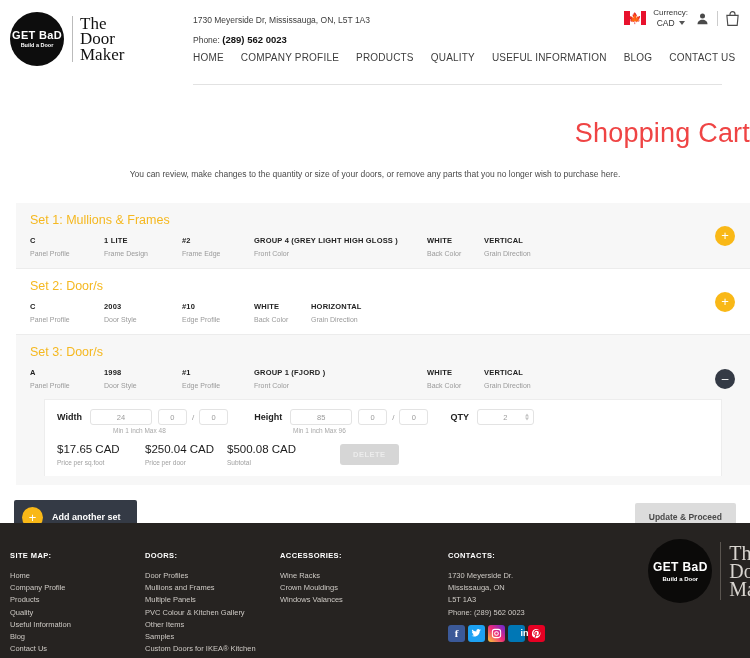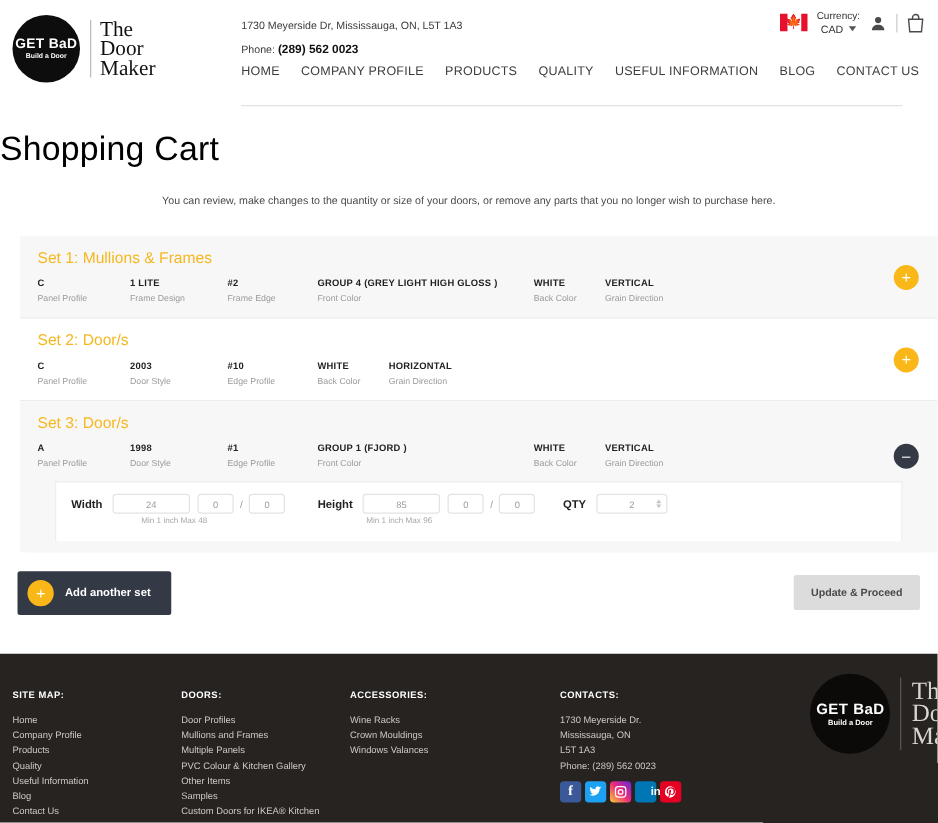--- a/index.html
+++ b/index.html
@@ -74,22 +74,22 @@
     font-size: 10px; letter-spacing: .2px; color: #3d3d3d;
   }
   .nav a { text-decoration: none; color: #3d3d3d; }
   .nav-rule {
     position: absolute; left: 193px; right: 28px; top: 84px;
     height: 1px; background: #e2e2e2;
   }
 
   
   .page-title {
-    text-align: left; margin-top: 16px;
-    font-size: 27px; font-weight: 400; color: #000000;
+    text-align: right; margin-top: 30px;
+    font-size: 27px; font-weight: 400; color: #ef4444;
     letter-spacing: .2px;
   }
   .page-sub {
     text-align: center; margin-top: 20px;
     font-size: 8.5px; color: #4a4a4a;
   }
 
   
   .cart { margin-top: 24px; }
   .set {
@@ -429,20 +429,35 @@
               <i class="dn"></i>
             </span>
         </span>
       </div>
 
       <div class="hint-row">
         <span class="hint w">Min 1 inch Max 48</span>
         <span class="hint h">Min 1 inch Max 96</span>
       </div>
 
+      <div class="price-row">
+        <div class="p1">
+          <div class="price-val">$17.65 CAD</div>
+          <div class="price-lbl">Price per sq.foot</div>
+        </div>
+        <div class="p2">
+          <div class="price-val">$250.04 CAD</div>
+          <div class="price-lbl">Price per door</div>
+        </div>
+        <div class="p3">
+          <div class="price-val">$500.08 CAD</div>
+          <div class="price-lbl">Subtotal</div>
+        </div>
+        <button class="btn-delete">DELETE</button>
+      </div>
     </div>
     <div class="panel-foot"></div>
   </div>
 </div>
 
 <div class="actions">
   <button class="btn-add">
     <span class="dot">+</span>
     <span class="txt">Add another set</span>
   </button>

